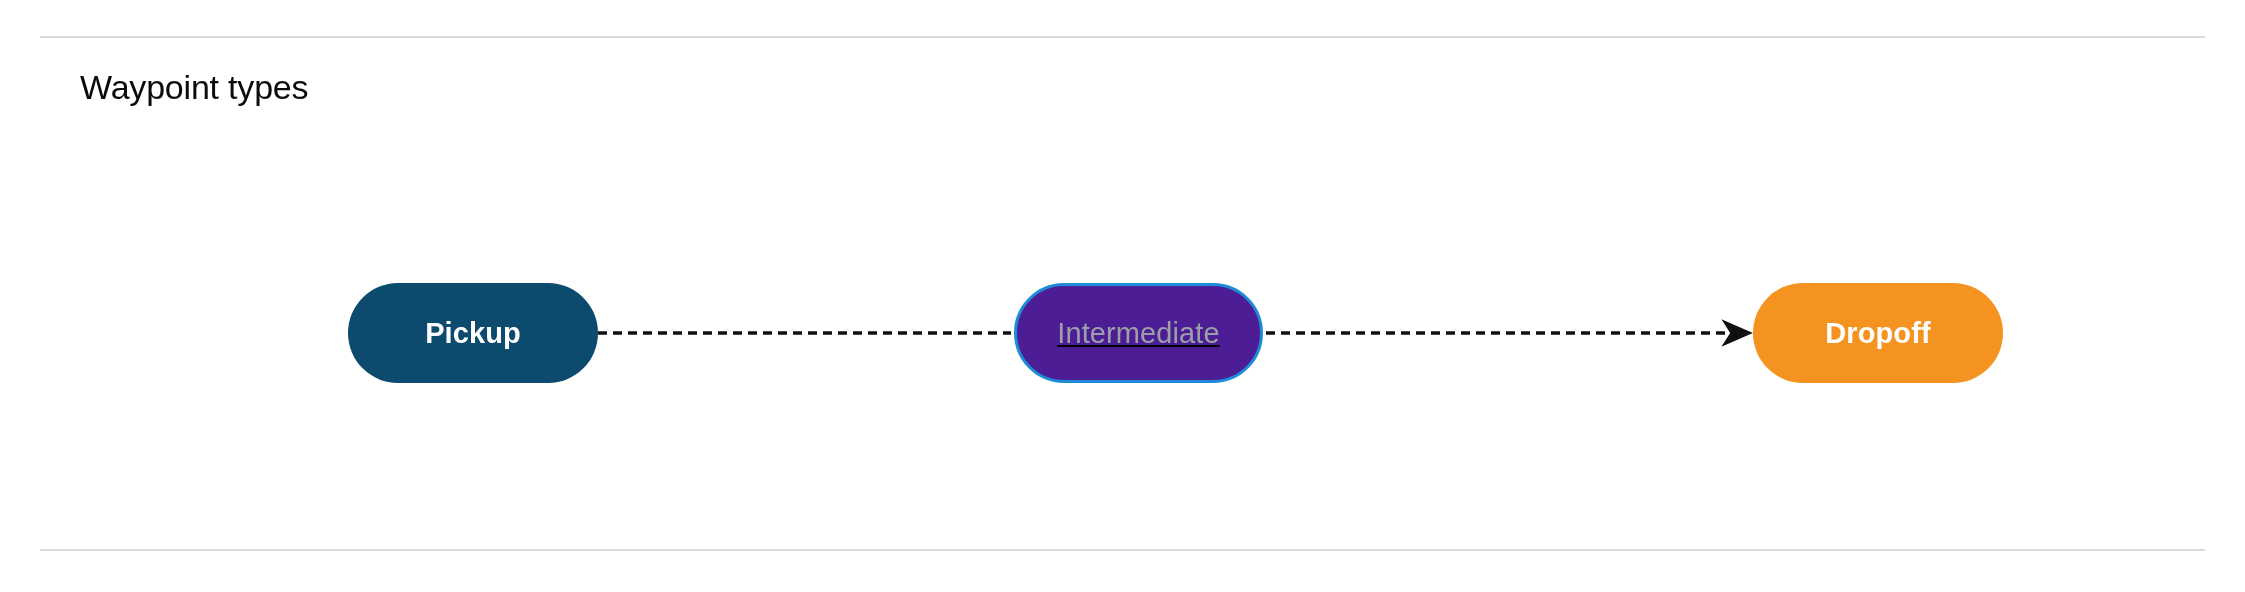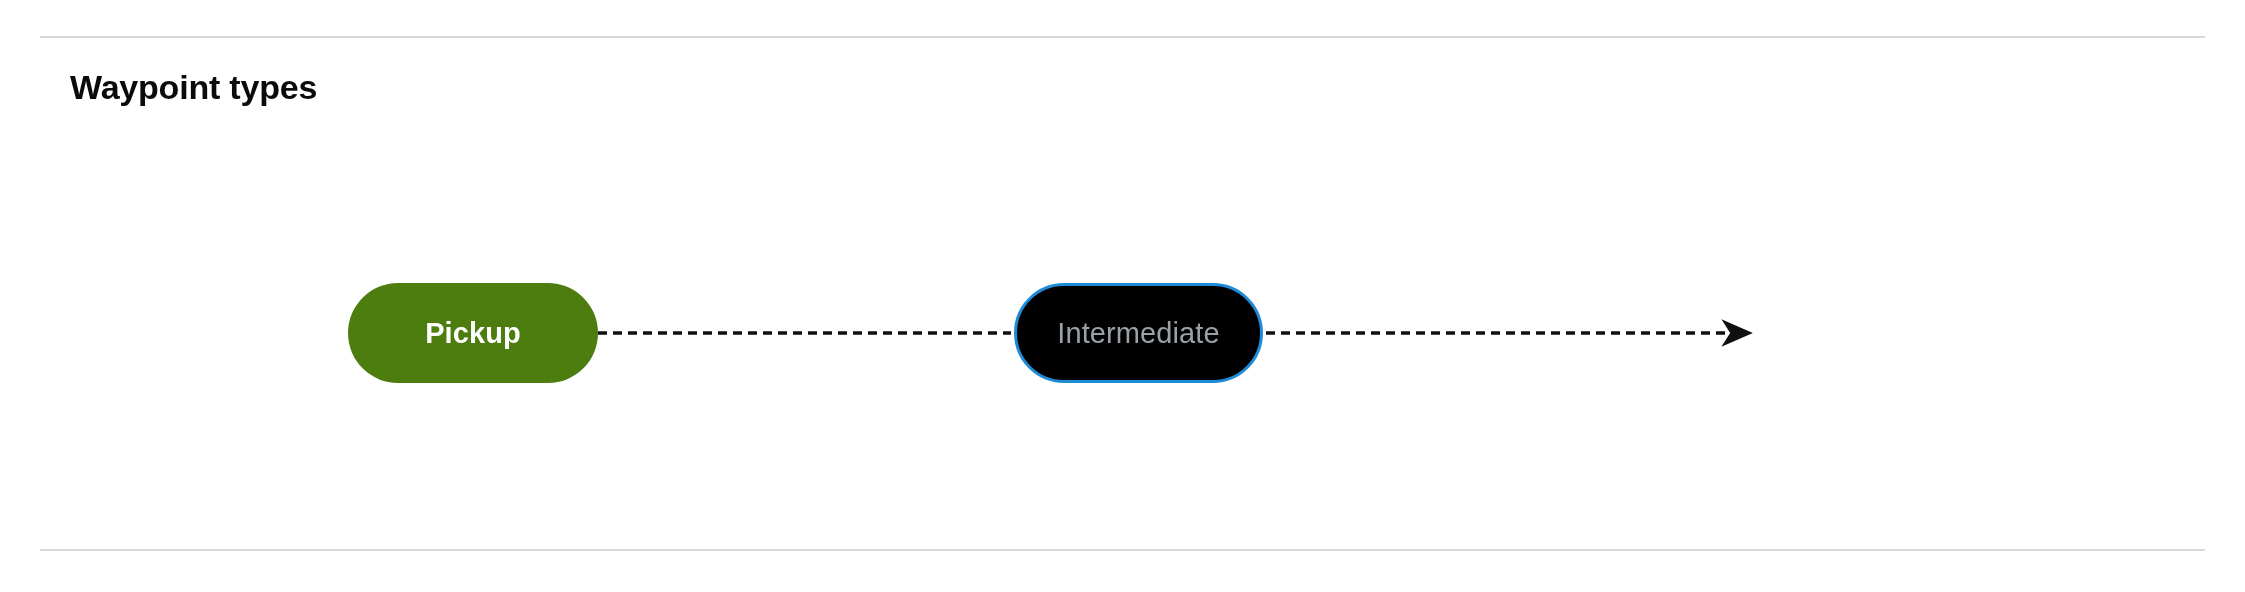--- a/index.html
+++ b/index.html
@@ -28,24 +28,24 @@
     width: 2165px;
     height: 2px;
     background: #d9dadc;
   }
   .divider.top    { top: 36px; }
   .divider.bottom { top: 549px; }
 
   
   .section-title {
     position: absolute;
-    left: 70px;
+    left: 80px;
     top: 66px;
     font-size: 34px;
-    font-weight: bold;
+    font-weight: normal;
     color: #0b0b0b;
     letter-spacing: -0.2px;
     line-height: 42px;
     white-space: nowrap;
   }
 
   
   .diagram {
     position: absolute;
     left: 0;
@@ -81,41 +81,41 @@
 
   .node-label {
     font-size: 29px;
     line-height: 29px;
     letter-spacing: 0.1px;
   }
 
   .node.pickup {
     left: 348px;
     width: 250px;
-    background: #4d7c0f;
+    background: #0c4a6e;
   }
   .node.pickup .node-label {
     color: #ffffff;
     font-weight: bold;
   }
 
   .node.dropoff {
     left: 1753px;
     width: 250px;
     background: #f4931f;
   }
   .node.dropoff .node-label {
     color: #ffffff;
     font-weight: bold;
   }
 
   .node.intermediate {
     left: 1014px;
     width: 249px;
-    background: #000000;
+    background: #4c1d95;
     border: 3px solid #1e8bd8;
     text-decoration: underline;
   }
   .node.intermediate .node-label {
     color: #9aa0a6;
     font-weight: normal;
   }
 
   
   .edges {
@@ -150,18 +150,21 @@
     </svg>
 
     <div class="node pickup">
       <span class="node-label">Pickup</span>
     </div>
 
     <div class="node intermediate">
       <span class="node-label">Intermediate</span>
     </div>
 
+    <div class="node dropoff">
+      <span class="node-label">Dropoff</span>
+    </div>
 
   </div>
 
   <div class="divider bottom"></div>
 
 </div>
 
 </body></html>

